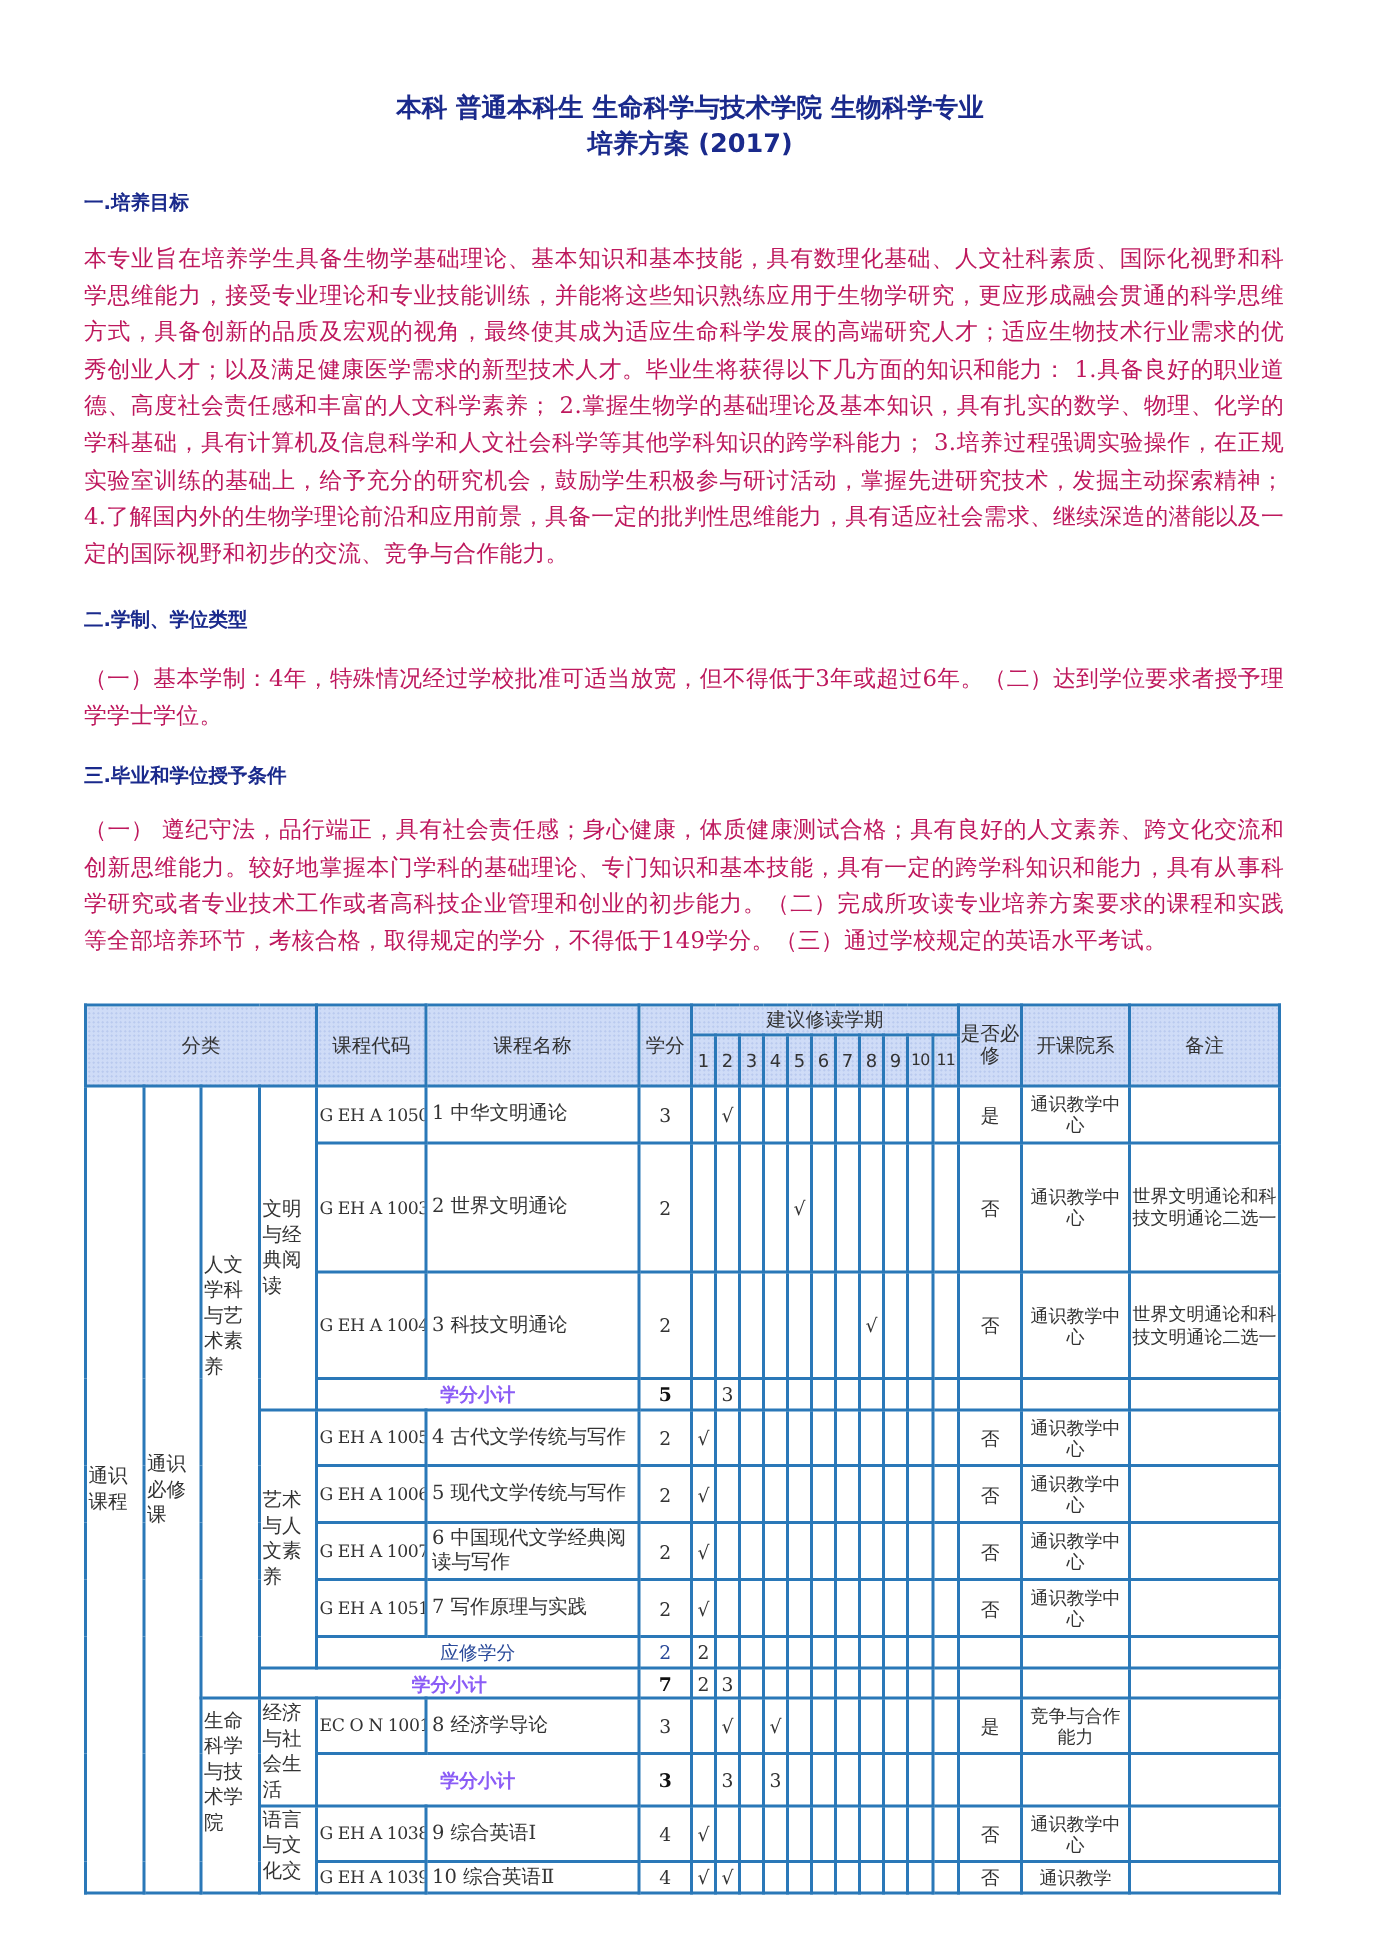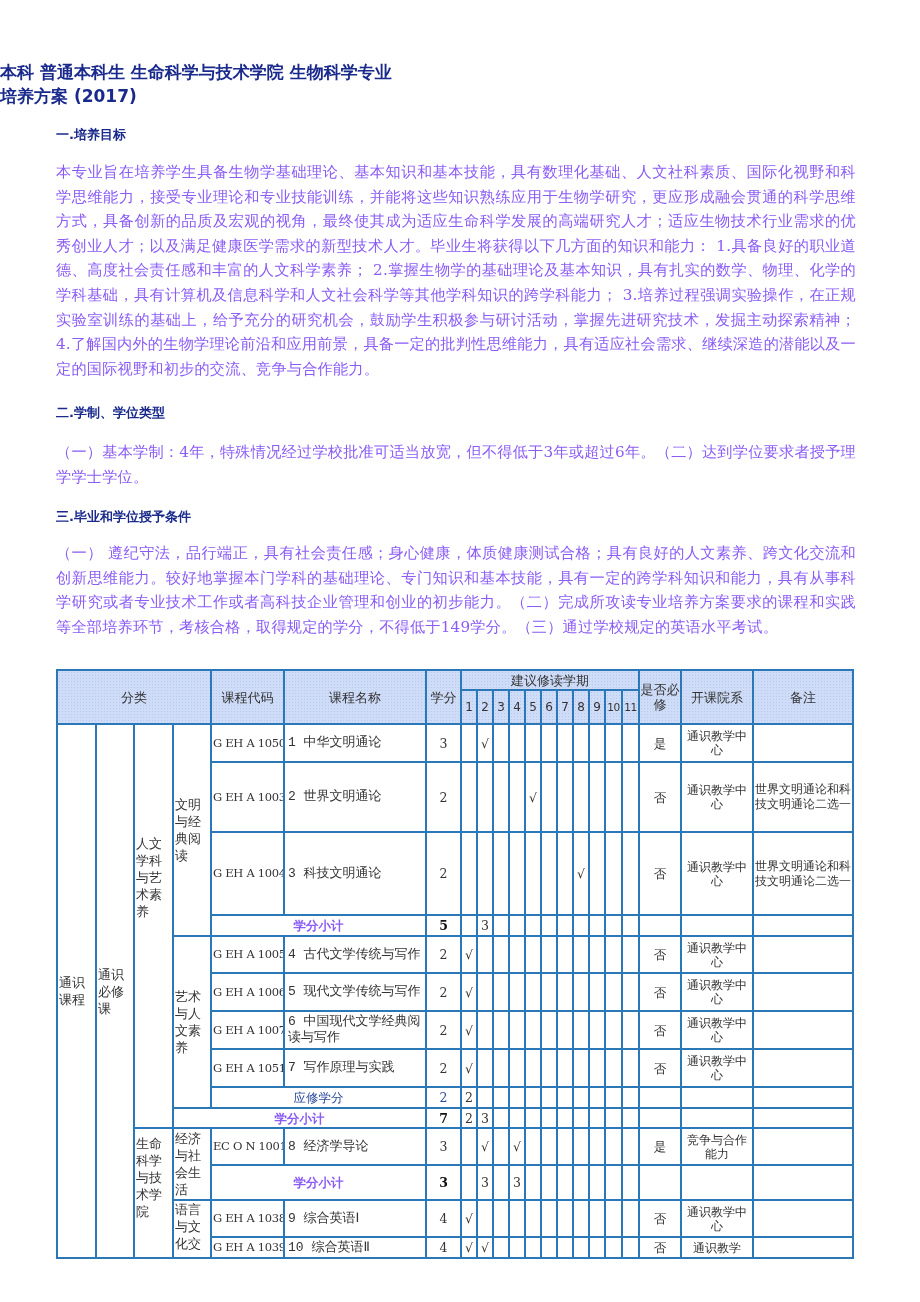--- a/index.html
+++ b/index.html
@@ -1,36 +1,36 @@
 <!DOCTYPE html>
 <html><head>
 <meta charset="utf-8">
 <style>
   html, body { margin:0; padding:0; background:#ffffff; }
   body { width:920px; height:1302px; position:relative; overflow:hidden;
          font-family:"DejaVu Serif","Liberation Serif",serif; color:#222; }
-  .title { position:absolute; left:0; width:920px; 
+  .title { position:absolute; left:0; width:920px; text-align:center;
            font-family:"DejaVu Sans","Liberation Sans",sans-serif; font-weight:bold;
            color:#1a2a8c; font-size:17px; line-height:24px; }
   .sec { position:absolute; left:56px; font-family:"DejaVu Sans","Liberation Sans",sans-serif;
          font-weight:bold; color:#1a2a8c; font-size:13px; }
   .para { position:absolute; left:56px; width:800px; font-size:15.2px; line-height:24.6px;
-          color:#8b5cf6; text-align:justify; letter-spacing:0.2px; }
+          color:#be185d; text-align:justify; letter-spacing:0.2px; }
   table.plan { position:absolute; left:56px; top:669px; border-collapse:collapse;
                table-layout:fixed; width:796px; }
   table.plan td { border:2px solid #2a78b8; padding:0; font-size:12.5px; color:#333;
                   text-align:center; vertical-align:middle; overflow:hidden; line-height:15px; }
   table.plan td.hdr { background-color:#cfdcf7;
      background-image: radial-gradient(#b8c9ee 0.7px, transparent 0.8px);
      background-size:3px 3px; font-family:"DejaVu Sans","Liberation Sans",sans-serif;
      color:#333; font-size:13px; }
   table.plan td.sem { font-size:12px; }
   table.plan td.cat { text-align:left; vertical-align:middle; font-size:13px; line-height:17px; padding-left:1px; }
   table.plan td.code { text-align:left; font-size:11.5px; letter-spacing:-0.3px; padding-left:1px; white-space:nowrap; }
-  table.plan td.name { text-align:left; font-size:13px; padding-left:3px; line-height:16px;font-family:Liberation Mono, monospace; }
+  table.plan td.name { text-align:left; font-size:13px; padding-left:3px; line-height:16px; }
   table.plan td.remark { text-align:left; font-size:12px; line-height:15px; padding-left:1px; }
   table.plan td.dept { font-size:12px; line-height:14px; }
   table.plan td.sub { font-family:"DejaVu Sans","Liberation Sans",sans-serif; font-weight:bold; color:#8b5cf6; font-size:12.5px; }
   table.plan td.subnum { font-weight:bold; color:#111; }
   table.plan td.req { font-family:"DejaVu Sans","Liberation Sans",sans-serif; color:#2a4a9a; font-size:12.5px; }
   table.plan td.reqnum { color:#2a4a9a; }
   .chk { font-size:11px; }
 </style>
 </head>
 <body>
@@ -114,41 +114,41 @@
         <td class="chk"></td>
         <td class="chk"></td>
         <td class="chk"></td>
         <td class="chk"></td>
         <td class="chk"></td>
     <td>是</td>
     <td class="dept">通识教学中心</td>
     <td class="remark"></td>
   </tr>
 
-  <tr style="height:70px;">
+  <tr style="height:86px;">
     <td class="code">G EH A 1003</td>
     <td class="name">2 世界文明通论</td>
     <td>2</td>
     <td class="chk"></td>
         <td class="chk"></td>
         <td class="chk"></td>
         <td class="chk"></td>
         <td class="chk">√</td>
         <td class="chk"></td>
         <td class="chk"></td>
         <td class="chk"></td>
         <td class="chk"></td>
         <td class="chk"></td>
         <td class="chk"></td>
     <td>否</td>
     <td class="dept">通识教学中心</td>
     <td class="remark">世界文明通论和科技文明通论二选一</td>
   </tr>
 
-  <tr style="height:83px;">
+  <tr style="height:71px;">
     <td class="code">G EH A 1004</td>
     <td class="name">3 科技文明通论</td>
     <td>2</td>
     <td class="chk"></td>
         <td class="chk"></td>
         <td class="chk"></td>
         <td class="chk"></td>
         <td class="chk"></td>
         <td class="chk"></td>
         <td class="chk"></td>

